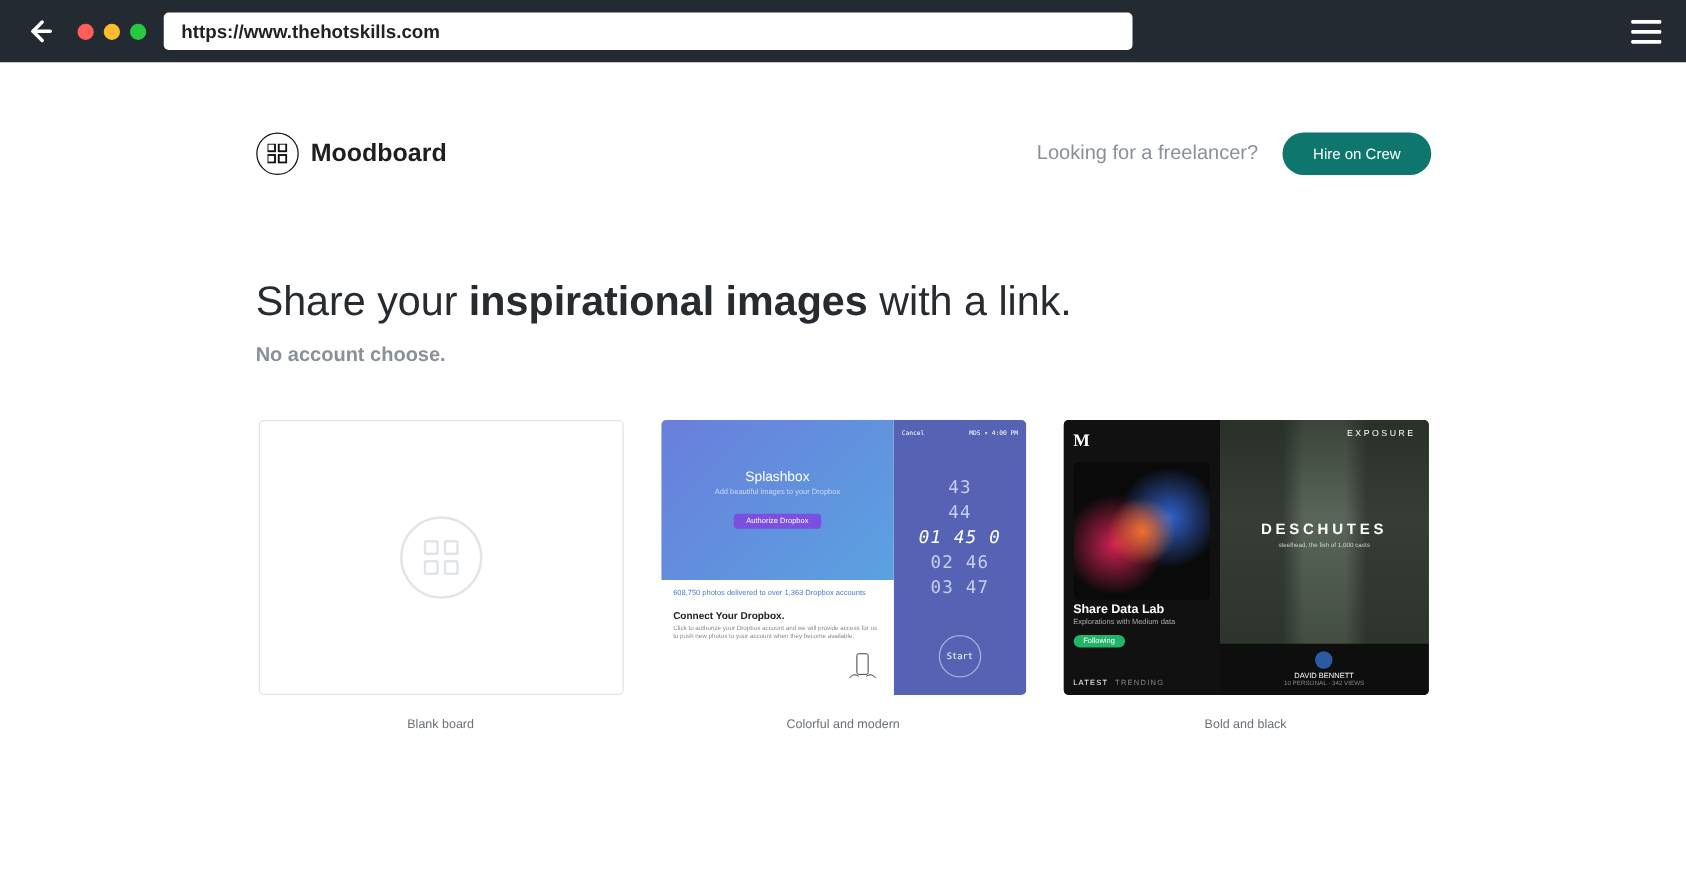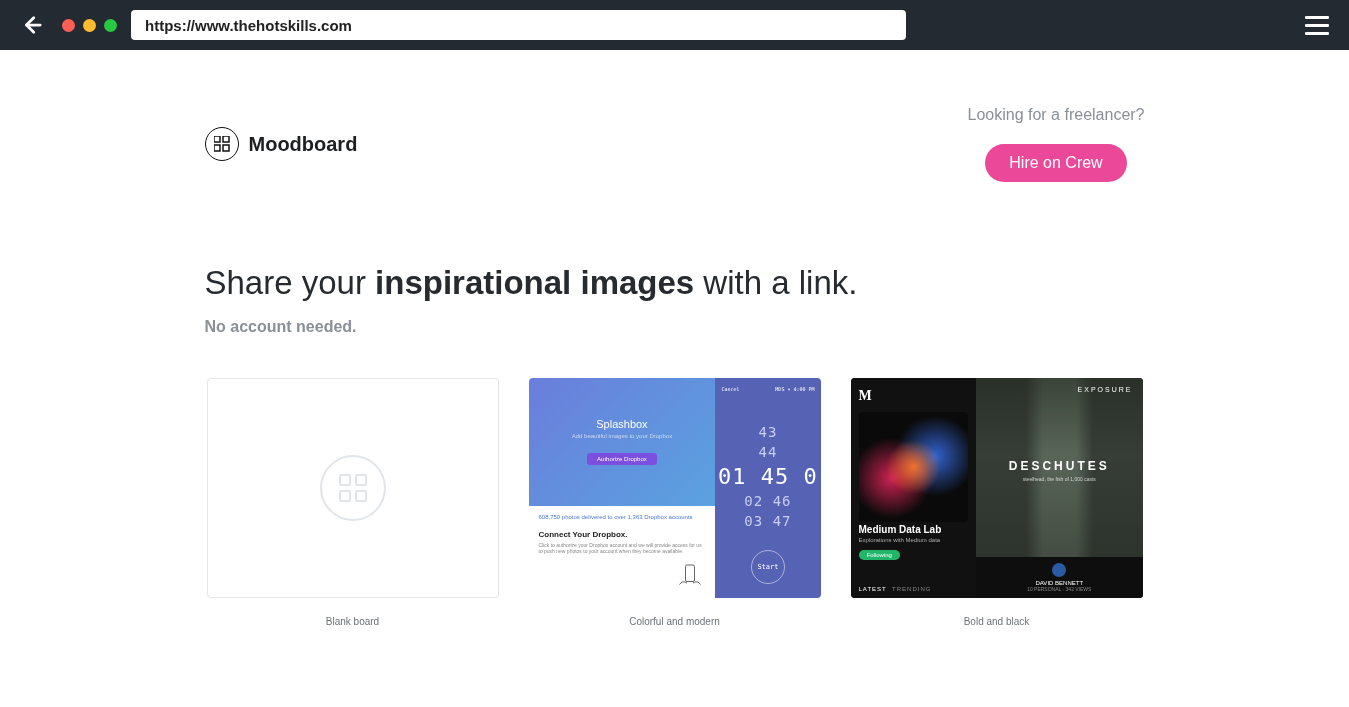--- a/index.html
+++ b/index.html
@@ -49,24 +49,24 @@
     padding-bottom:10px;
   }
   .brand { display:flex; align-items:center; gap:10px; }
   .brand-text b { font-size:20px; color:#1e1f21; font-weight:600; }
   .brand-icon {
     width:34px; height:34px; border:1.5px solid #111; border-radius:50%;
     display:flex; align-items:center; justify-content:center;
   }
   .brand-icon svg { display:block; }
 
-  .cta-group { display:flex; align-items:center; gap:20px;flex-direction:column; }
+  .cta-group { display:flex; align-items:center; gap:20px; }
   .cta-text { color:#8a8f98; font-size:16px; }
   .cta-btn {
-    background:#ec4899; color:#fff; font-size:16px; font-weight:500;
+    background:#0f766e; color:#fff; font-size:12px; font-weight:500;
     padding: 10px 24px; border-radius:22px; border:none; cursor:pointer;
   }
 
   .hero { margin-top:72px; }
   .hero h1 { font-size:33px; font-weight:400; color:#272b30; }
   .hero h1 strong { font-weight:700; }
   .hero .sub { margin-top:16px; color:#8a8f98; font-size:16px; font-weight:600;}
 
   .starter-text { text-align:center; margin-top:52px; color:#7b8087; font-size:16px; line-height:1.55; }
   .starter-text a { color:#0b8dff; text-decoration:underline; }
@@ -109,21 +109,21 @@
   .cm-bottom { flex:1; background:#fff; padding:8px 10px; font-size:6px; color:#555; position:relative; }
   .cm-bottom .line1 { color:#4a7bd0; }
   .cm-bottom .sec-title { font-weight:700; margin-top:10px; font-size:8px; color:#222;}
   .cm-bottom .illus { position:absolute; right:10px; bottom:6px; width:30px; height:30px; }
   .cm-right {
     flex:1; background:#5663b4; color:#c7cdf2; display:flex; flex-direction:column; align-items:center; padding-top:8px;
     font-family: ui-monospace, monospace;
   }
   .cm-right .topbar { width:100%; display:flex; justify-content:space-between; padding:0 6px; font-size:5px; color:#fff;}
   .cm-right .nums { display:flex; flex-direction:column; gap:4px; margin-top:32px; font-size:14px; letter-spacing:1px; align-items:center;}
-  .cm-right .nums .big { font-size:22px; color:#fff; }
+  .cm-right .nums .big { font-size:14px; color:#fff;font-style:italic; }
   .cm-right .startbtn { margin-top:auto; margin-bottom:14px; width:34px;height:34px;border:1px solid rgba(255,255,255,0.5); border-radius:50%; display:flex;align-items:center;justify-content:center;color:#fff;font-size:7px;}
 
   
   .thumb.bold { background:#000; display:flex; }
   .bb-left { flex:0 0 43%; background:#111; position:relative; padding:10px 8px; }
   .bb-left .mlogo { color:#fff; font-family:Georgia,serif; font-weight:700; font-size:14px;}
   .bb-left .swirl {
     width:100%; height:110px; margin-top:8px; border-radius:4px;
     background:
       radial-gradient(circle at 50% 50%, rgba(255,120,40,0.9) 0%, rgba(255,120,40,0) 35%),
@@ -196,21 +196,21 @@
       <div class="cta-group">
         <span class="cta-text">Looking for a freelancer?</span>
         <button class="cta-btn">Hire on Crew</button>
       </div>
     </div>
 
     <div class="hero">
       <h1>
         <span>Share your </span><strong>inspirational images</strong><span> with a link.</span>
       </h1>
-      <div class="sub">No account needed.</div>
+      <div class="sub">No account choose.</div>
     </div>
 
 
     <div class="grid">
 
       <div class="card">
         <div class="thumb blank">
           <div class="blank-icon">
             <div class="sqgrid">
                 <span></span>
@@ -257,21 +257,21 @@
           </div>
         </div>
         <div class="card-label">Colorful and modern</div>
       </div>
 
       <div class="card">
         <div class="thumb bold">
           <div class="bb-left">
             <div class="mlogo">M</div>
             <div class="swirl"></div>
-            <div class="mtitle">Medium Data Lab</div>
+            <div class="mtitle">Share Data Lab</div>
             <div class="msub">Explorations with Medium data</div>
             <span class="follow">Following</span>
             <div class="tabs"><span class="active">LATEST</span>&nbsp;&nbsp;<span>TRENDING</span></div>
           </div>
           <div class="bb-right">
             <div class="legs"></div>
             <div class="topr">EXPOSURE</div>
             <div class="centerlabel">
               <div class="d1">DESCHUTES</div>
               <div class="d2">steelhead, the fish of 1,000 casts</div>

